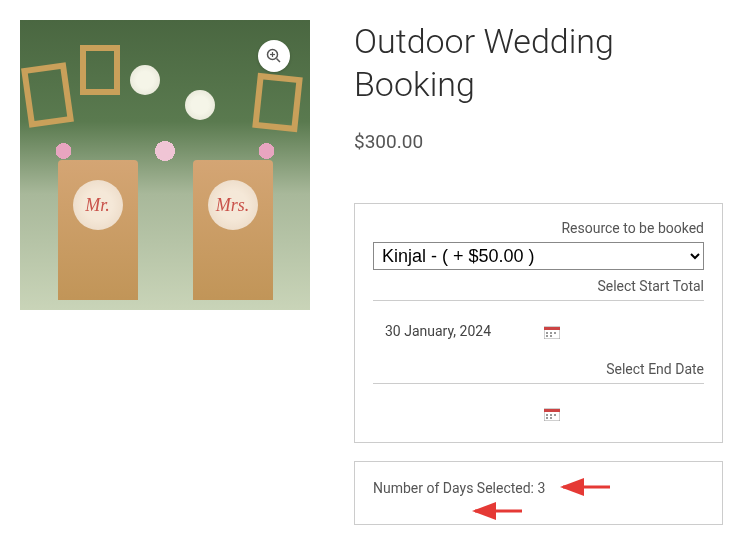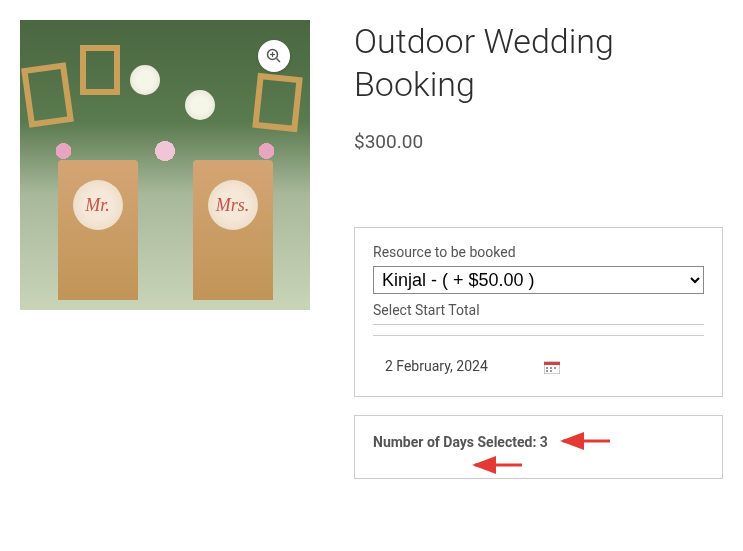--- a/index.html
+++ b/index.html
@@ -16,31 +16,31 @@
 .frame { position: absolute; border: 6px solid #c9a05a; background: transparent; }
 .frame.f1 { width: 45px; height: 60px; top: 30px; left: 5px; transform: rotate(-8deg); }
 .frame.f2 { width: 40px; height: 50px; top: 10px; left: 60px; }
 .frame.f3 { width: 45px; height: 55px; top: 40px; right: 10px; transform: rotate(6deg); }
 .ball { position: absolute; width: 30px; height: 30px; background: radial-gradient(circle, #f5f5e8 40%, #e0e0d0 100%); border-radius: 50%; }
 .ball.b1 { top: 30px; left: 110px; }
 .ball.b2 { top: 55px; left: 165px; }
 .zoom-icon { position: absolute; top: 20px; right: 20px; width: 32px; height: 32px; background: #fff; border-radius: 50%; display: flex; align-items: center; justify-content: center; color: #666; font-size: 16px; box-shadow: 0 1px 3px rgba(0,0,0,0.2); cursor: pointer; }
 .right { flex: 1; }
 .title { font-size: 34px; font-weight: 300; color: #2d2d2d; line-height: 1.25; margin-bottom: 25px; }
-.price { font-size: 19px; color: #555; margin-bottom: 74px; }
+.price { font-size: 19px; color: #555; margin-bottom: 50px; }
 .booking-box { border: 1px solid #ccc; padding: 16px 18px; margin-bottom: 18px; }
-.field-label { font-size: 14px; color: #555; margin-bottom: 6px; }
+.field-label { font-size: 14px; color: #555; margin-bottom: 6px; text-align: right; }
 .select-wrap select { width: 100%; padding: 2px 4px; font-size: 18px; border: 1px solid #888; background: #fff; }
 .date-row { display: flex; align-items: center; gap: 18px; padding: 12px 4px 22px; }
 .date-value { font-size: 14px; color: #444; padding-left: 8px; }
 .cal-icon { width: 16px; height: 14px; display: inline-block; position: relative; margin-left: auto; margin-right: 140px; }
 .cal-icon svg { width: 16px; height: 14px; }
 .divider { border-top: 1px solid #ccc; margin: 6px 0 10px; }
 .summary-box { border: 1px solid #ccc; padding: 18px; position: relative; }
-.summary-line { font-size: 14px; color: #555; font-weight: 700; margin-bottom: 10px; }
+.summary-line { font-size: 14px; color: #555; font-weight: 400; margin-bottom: 10px; }
 .arrow { position: absolute; }
 .arrow svg { overflow: visible; }
 </style>
 </head>
 <body>
 
 <div class="container">
   <div class="left">
     <div class="product-image">
       <div class="hanging">
@@ -74,24 +74,38 @@
       <div class="field-label">Resource to be booked</div>
       <div class="select-wrap">
         <select>
           <option>Kinjal - ( + $50.00 )</option>
         </select>
       </div>
 
       <div style="height:8px"></div>
       <div class="field-label">Select Start Total</div>
       <div class="divider"></div>
+      <div class="date-row">
+        <span class="date-value">30 January, 2024</span>
+        <span class="cal-icon">
+          <svg viewBox="0 0 16 14">
+              <rect x="0" y="2" width="16" height="12" fill="#fff" stroke="#888" stroke-width="0.8"></rect>
+              <rect x="0" y="2" width="16" height="3" fill="#c44"></rect>
+              <rect x="2" y="7" width="2" height="2" fill="#999"></rect>
+              <rect x="6" y="7" width="2" height="2" fill="#999"></rect>
+              <rect x="10" y="7" width="2" height="2" fill="#999"></rect>
+              <rect x="2" y="10" width="2" height="2" fill="#999"></rect>
+              <rect x="6" y="10" width="2" height="2" fill="#999"></rect>
+            </svg>
+        </span>
+      </div>
 
+      <div class="field-label">Select End Date</div>
       <div class="divider"></div>
       <div class="date-row" style="padding-bottom:6px">
-        <span class="date-value">2 February, 2024</span>
         <span class="cal-icon">
           <svg viewBox="0 0 16 14">
               <rect x="0" y="2" width="16" height="12" fill="#fff" stroke="#888" stroke-width="0.8"></rect>
               <rect x="0" y="2" width="16" height="3" fill="#c44"></rect>
               <rect x="2" y="7" width="2" height="2" fill="#999"></rect>
               <rect x="6" y="7" width="2" height="2" fill="#999"></rect>
               <rect x="10" y="7" width="2" height="2" fill="#999"></rect>
               <rect x="2" y="10" width="2" height="2" fill="#999"></rect>
               <rect x="6" y="10" width="2" height="2" fill="#999"></rect>
             </svg>

